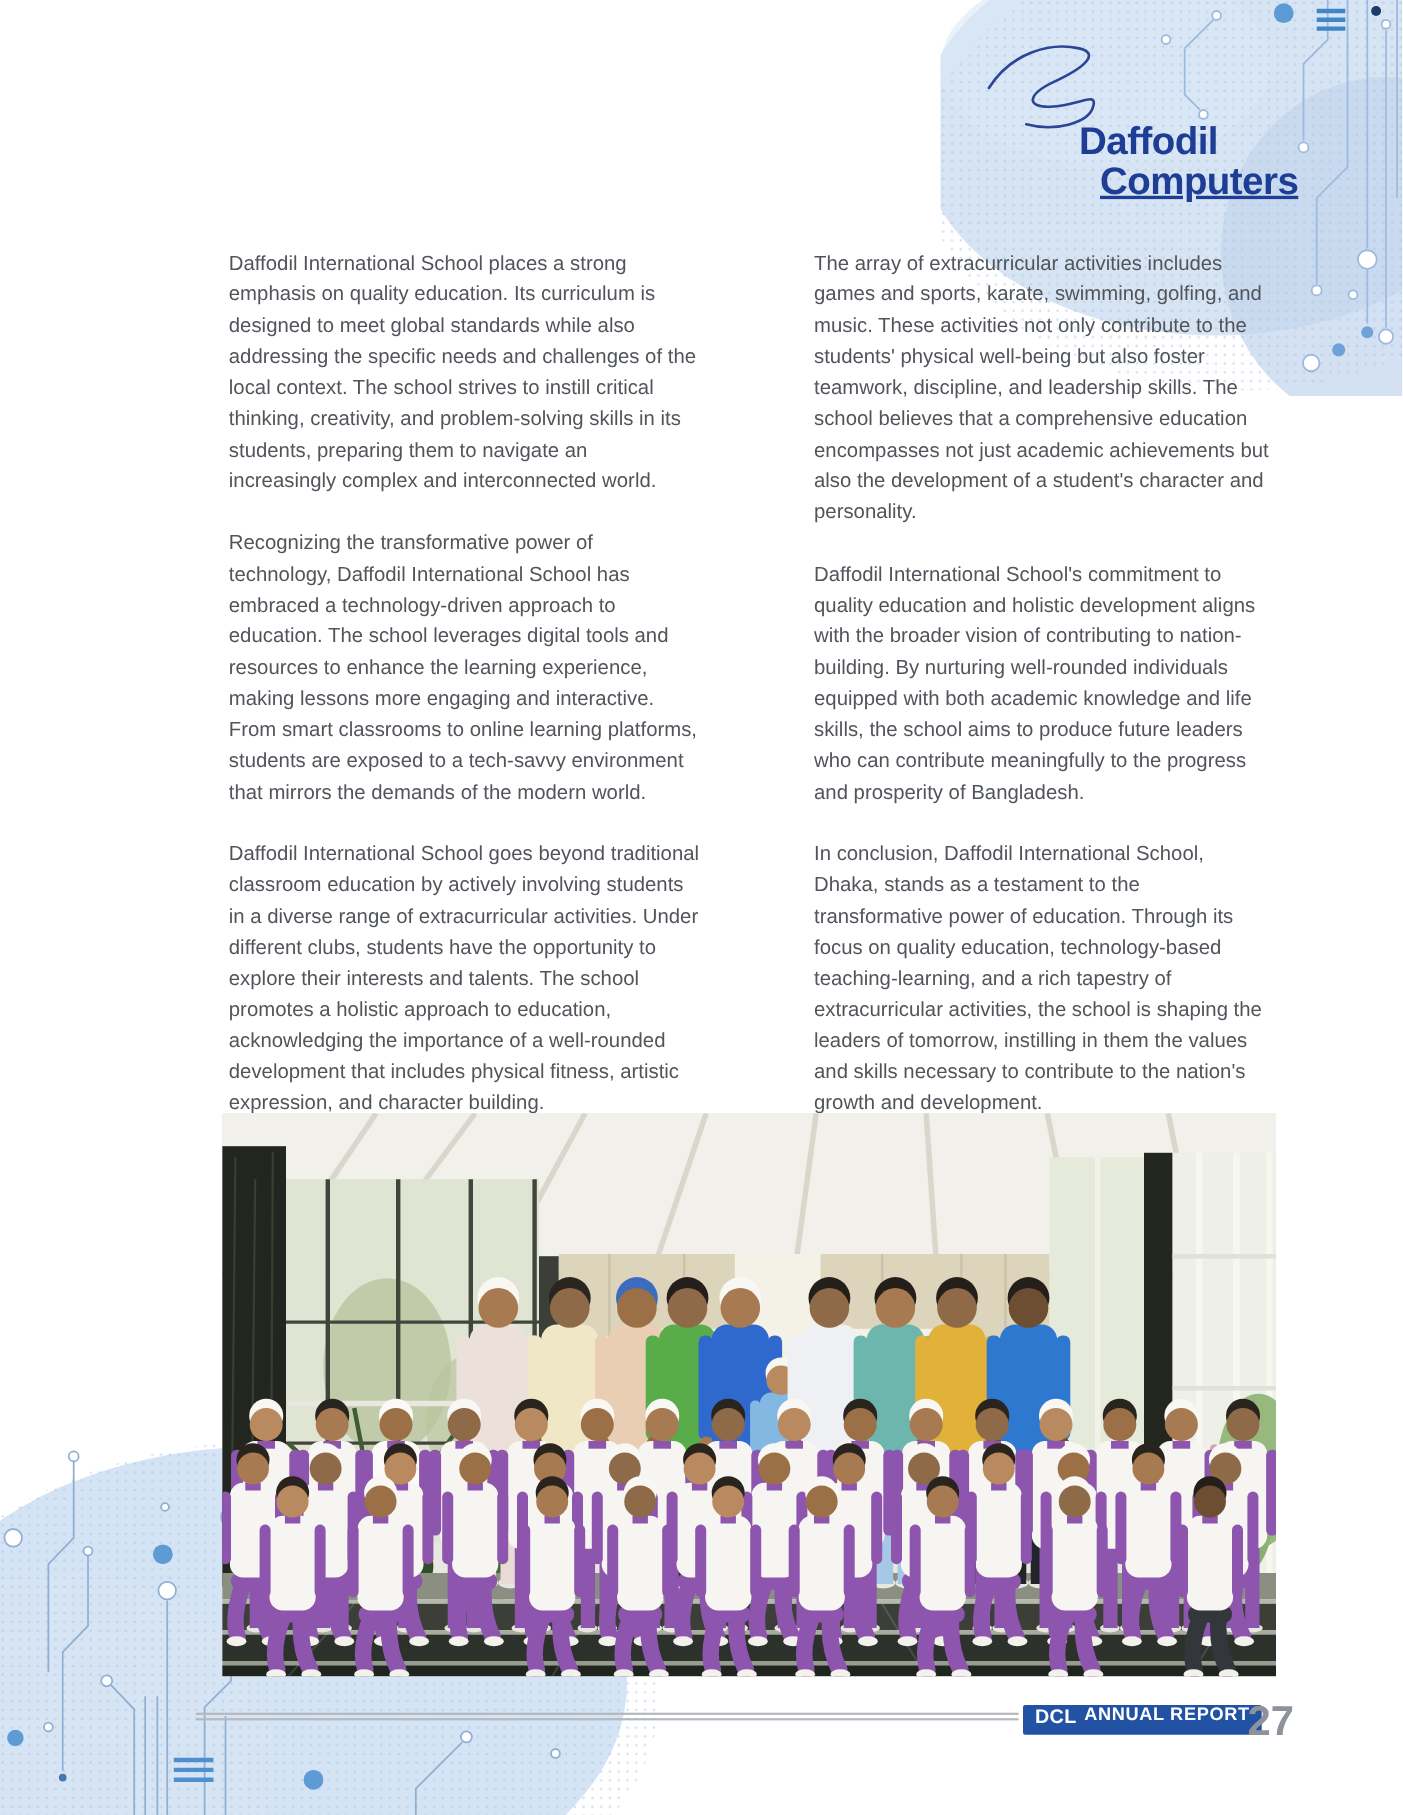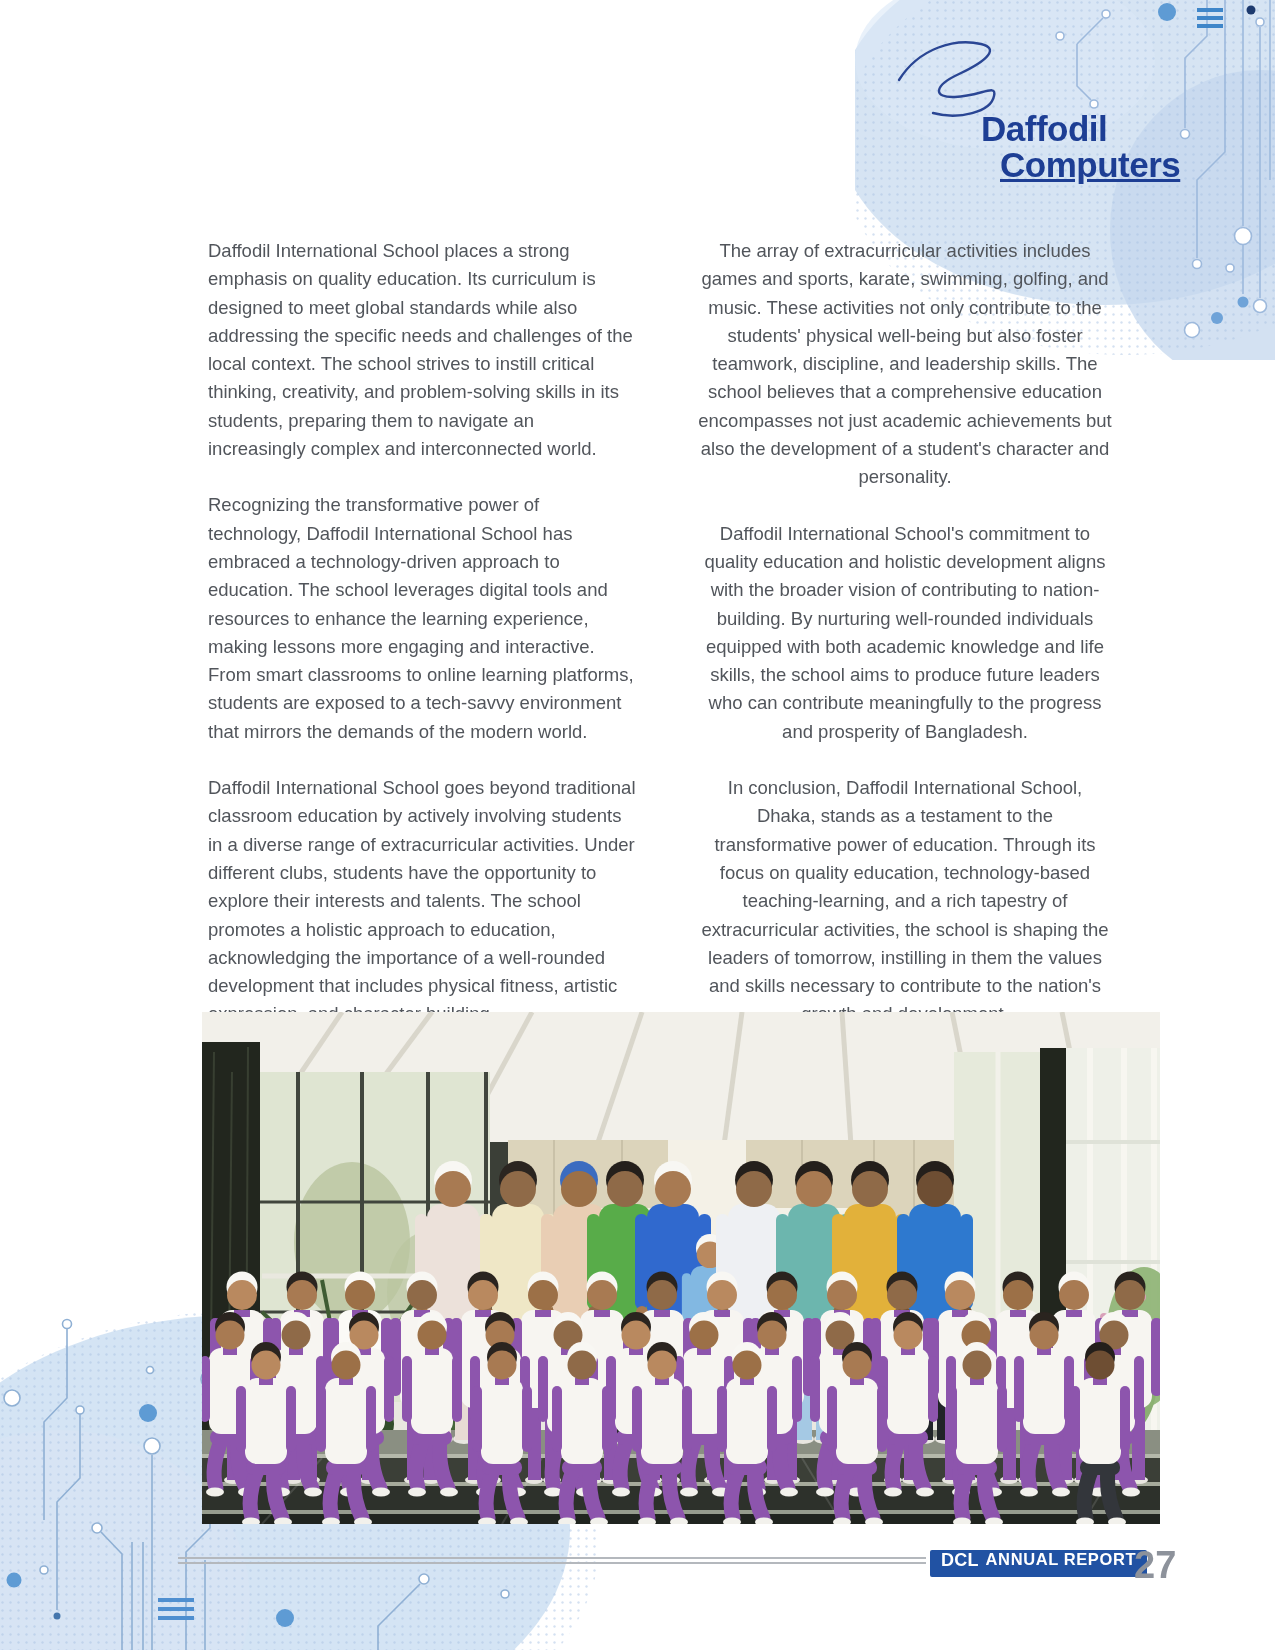--- a/index.html
+++ b/index.html
@@ -3,23 +3,23 @@
 <meta charset="utf-8">
 <style>
   html,body{margin:0;padding:0;background:#ffffff;}
   .page{position:relative;width:1275px;height:1650px;background:#ffffff;overflow:hidden;
         font-family:"Liberation Sans","DejaVu Sans",sans-serif;}
   .decor{position:absolute;z-index:0;}
   .decor-tr{right:0;top:0;width:420px;height:360px;}
   .decor-bl{left:0;top:1280px;width:660px;height:370px;}
   .content{position:relative;z-index:1;}
   .col{position:absolute;top:221px;}
-  .col p{margin:16px 0 28px 0;font-size:18.5px;line-height:28.3px;color:#51555b;}
+  .col p{margin:4px 0 28px 0;font-size:18.5px;line-height:28.3px;color:#51555b;}
   .col-left{left:208px;width:428px;}
-  .col-right{left:696px;width:418px;text-align:center;}
+  .col-right{left:740px;width:418px;}
   .logo-swirl{position:absolute;left:893px;top:36px;width:122px;height:86px;}
   .logo-line{position:absolute;font-weight:bold;color:#1d3e94;letter-spacing:-0.5px;font-size:35px;line-height:1;}
   .logo-line1{left:981px;top:111px;}
   .logo-line2{left:1000px;top:147px;text-decoration:underline;}
   .photo-fig{position:absolute;left:202px;top:1012px;width:958px;height:512px;margin:0;}
   .photo-fig svg{display:block;width:100%;height:100%;}
   .footer-rule{position:absolute;left:178px;top:1557px;width:748px;height:3px;
                border-top:2px solid #b4b8bd;border-bottom:2px solid #b4b8bd;}
   .badge{position:absolute;left:930px;top:1550px;height:27px;background:#2152a3;color:#ffffff;
          display:flex;padding:0 11px;border-radius:2px;font-weight:bold;

